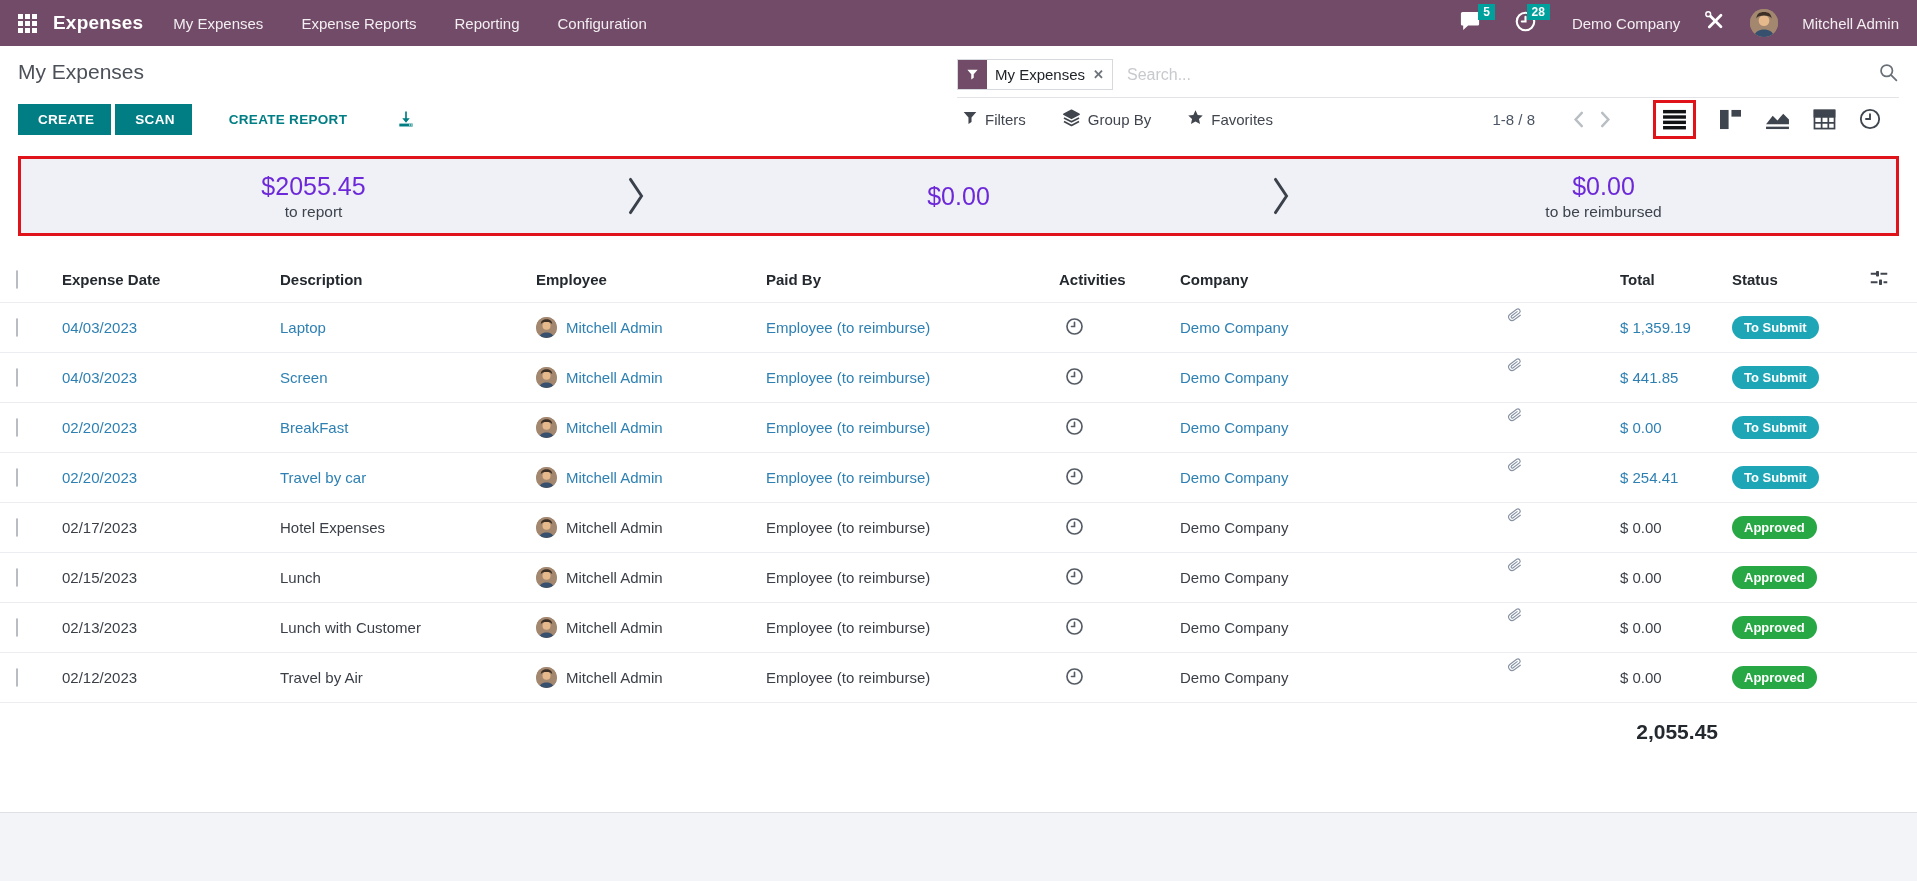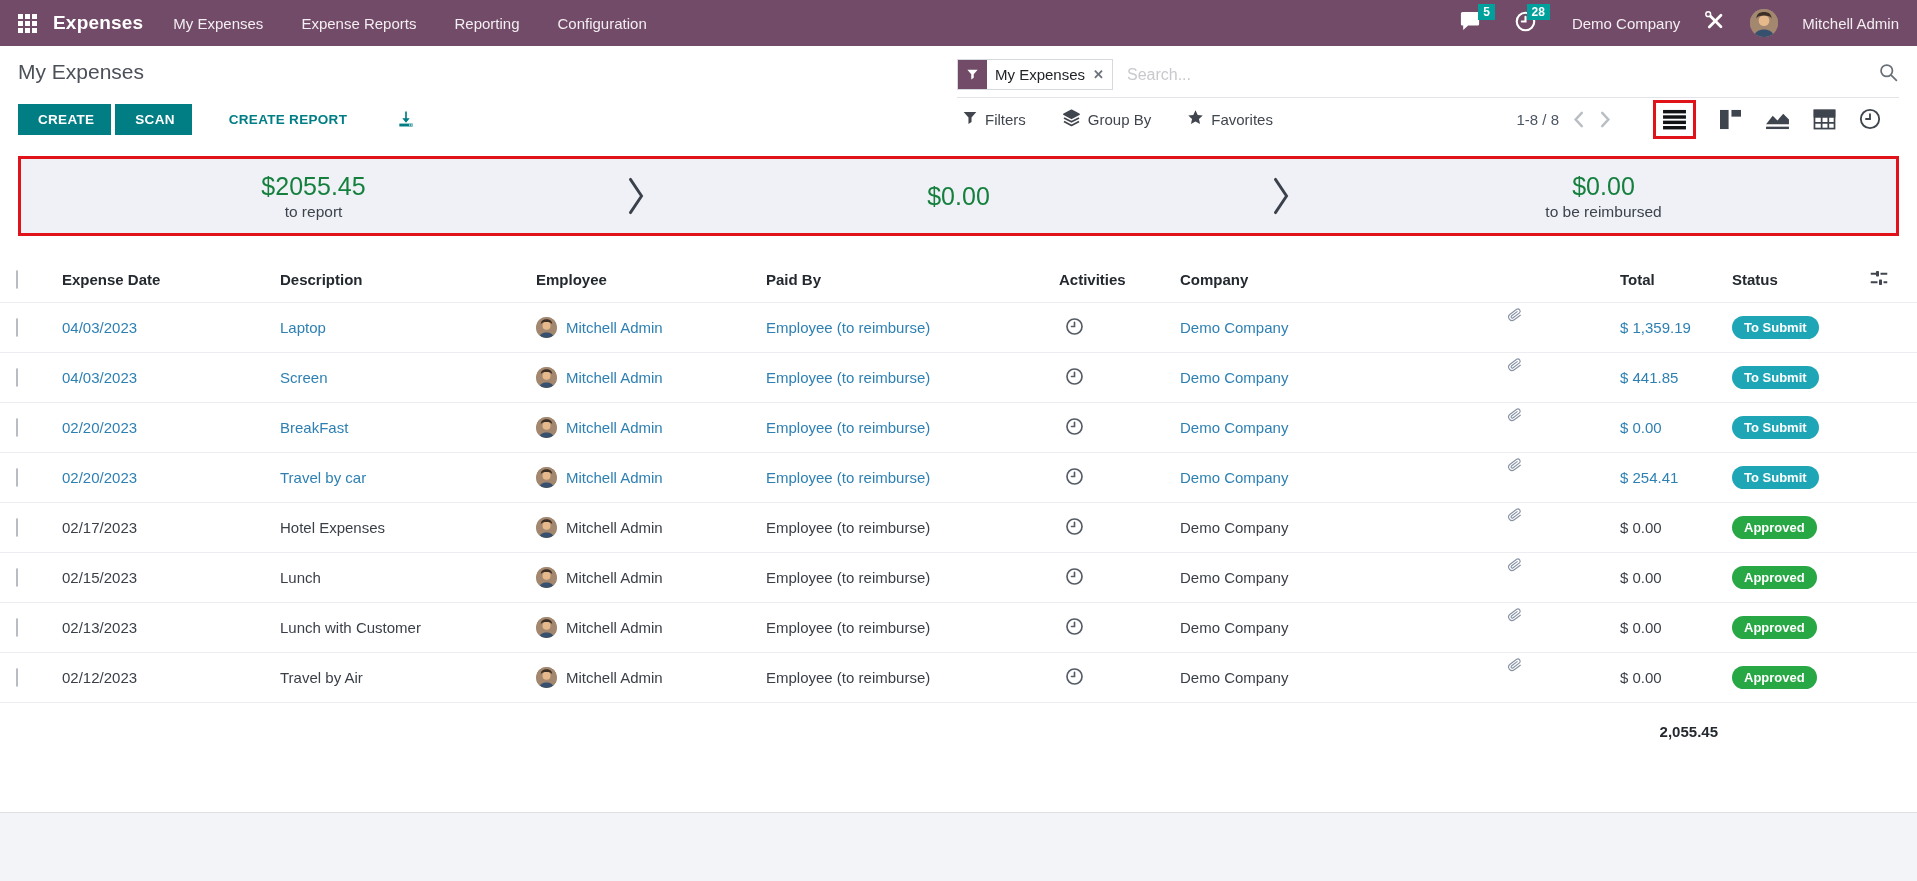--- a/index.html
+++ b/index.html
@@ -42,31 +42,31 @@
   .btn { font-size:13.5px; font-weight:700; letter-spacing:.3px; cursor:pointer;
          padding:8px 17px; border:none; }
   .btn-primary { background:#017E84; color:#fff; margin-right:4px;padding-left:20px; }
   .btn-link { background:none; color:#017E84; margin-left:16px; }
   .dl-icon { margin-left:32px; cursor:pointer; display:inline-flex; }
 
   .search-opts { position:absolute; left:944px; display:flex; gap:36px; align-items:center; }
   .opt { display:flex; align-items:center; gap:7px; font-size:15px; color:#41464e; cursor:pointer; }
 
   .pager-zone { position:absolute; right:18px; display:flex; align-items:center; }
-  .pager-text { font-size:15px; color:#4b5563; margin-right:6px; }
+  .pager-text { font-size:15px; color:#4b5563; margin-right:30px; }
   .pager-btn { cursor:pointer; display:inline-flex; padding:0 6px; }
   .views { display:flex; align-items:center; gap:23px; margin-left:34px; }
   .view-btn { cursor:pointer; display:inline-flex; align-items:center; justify-content:center; }
   .red-box { border:3px solid #E0121A; padding:6px 7px; margin:-9px 0; }
 
   
   .summary { margin:18px 18px 0 18px; background:#eff1f6; border:3px solid #E0121A;
              height:80px; display:flex; align-items:center; }
   .sum-seg { flex:1; text-align:center; }
-  .sum-amount { font-size:25px; color:#15803d; font-weight:400; }
+  .sum-amount { font-size:25px; color:#6d28d9; font-weight:400; }
   .sum-label { font-size:15.5px; color:#3d434c; margin-top:2px; }
   .sum-chev { flex:0 0 60px; display:flex; justify-content:center; }
 
   
   .table { margin-top:20px; }
   .t-grid { display:grid;
             grid-template-columns:46px 218px 256px 230px 293px 121px 325px 115px 112px 125px 52px;
             align-items:center; padding-left:16px; }
   .t-head { height:46px; font-size:15px; font-weight:700; color:#24292f; }
   .t-head > div { padding-right:8px; }
@@ -75,21 +75,21 @@
   .row-plain { color:#3a3f47; }
   .cell-emp { display:flex; align-items:center; gap:9px; }
   .row-avatar { width:21px; height:21px; border-radius:50%; overflow:hidden; background:#9c8574; flex:0 0 auto; }
   .cell-act { padding-left:6px; }
   .cell-clip { align-self:start; padding-top:3px; padding-left:2px; }
   .cell-total { padding-right:10px; white-space:nowrap; }
   .status-badge { display:inline-block; color:#fff; font-size:13px; font-weight:700;
                   padding:4px 12px; border-radius:999px; }
   .checkbox { width:16px; height:16px; border:1px solid #b9bdc3; border-radius:3px;
               background:#fff; cursor:pointer; }
-  .t-foot { height:58px; border-top:1px solid #ebedf0; font-size:15px;padding-left:12px; }
+  .t-foot { height:58px; border-top:1px solid #ebedf0; font-size:21px;padding-left:12px; }
   .foot-total { grid-column:9; text-align:right; padding-right:10px; font-weight:700; color:#24292f; }
   .bottom-strip { position:absolute; left:0; right:0; bottom:0; height:69px;
                   background:#f3f4f8; border-top:1px solid #dee0e5; }
 </style>
 </head>
 <body>
 
 <div class="navbar">
   <div class="apps-grid">
     <span></span>

